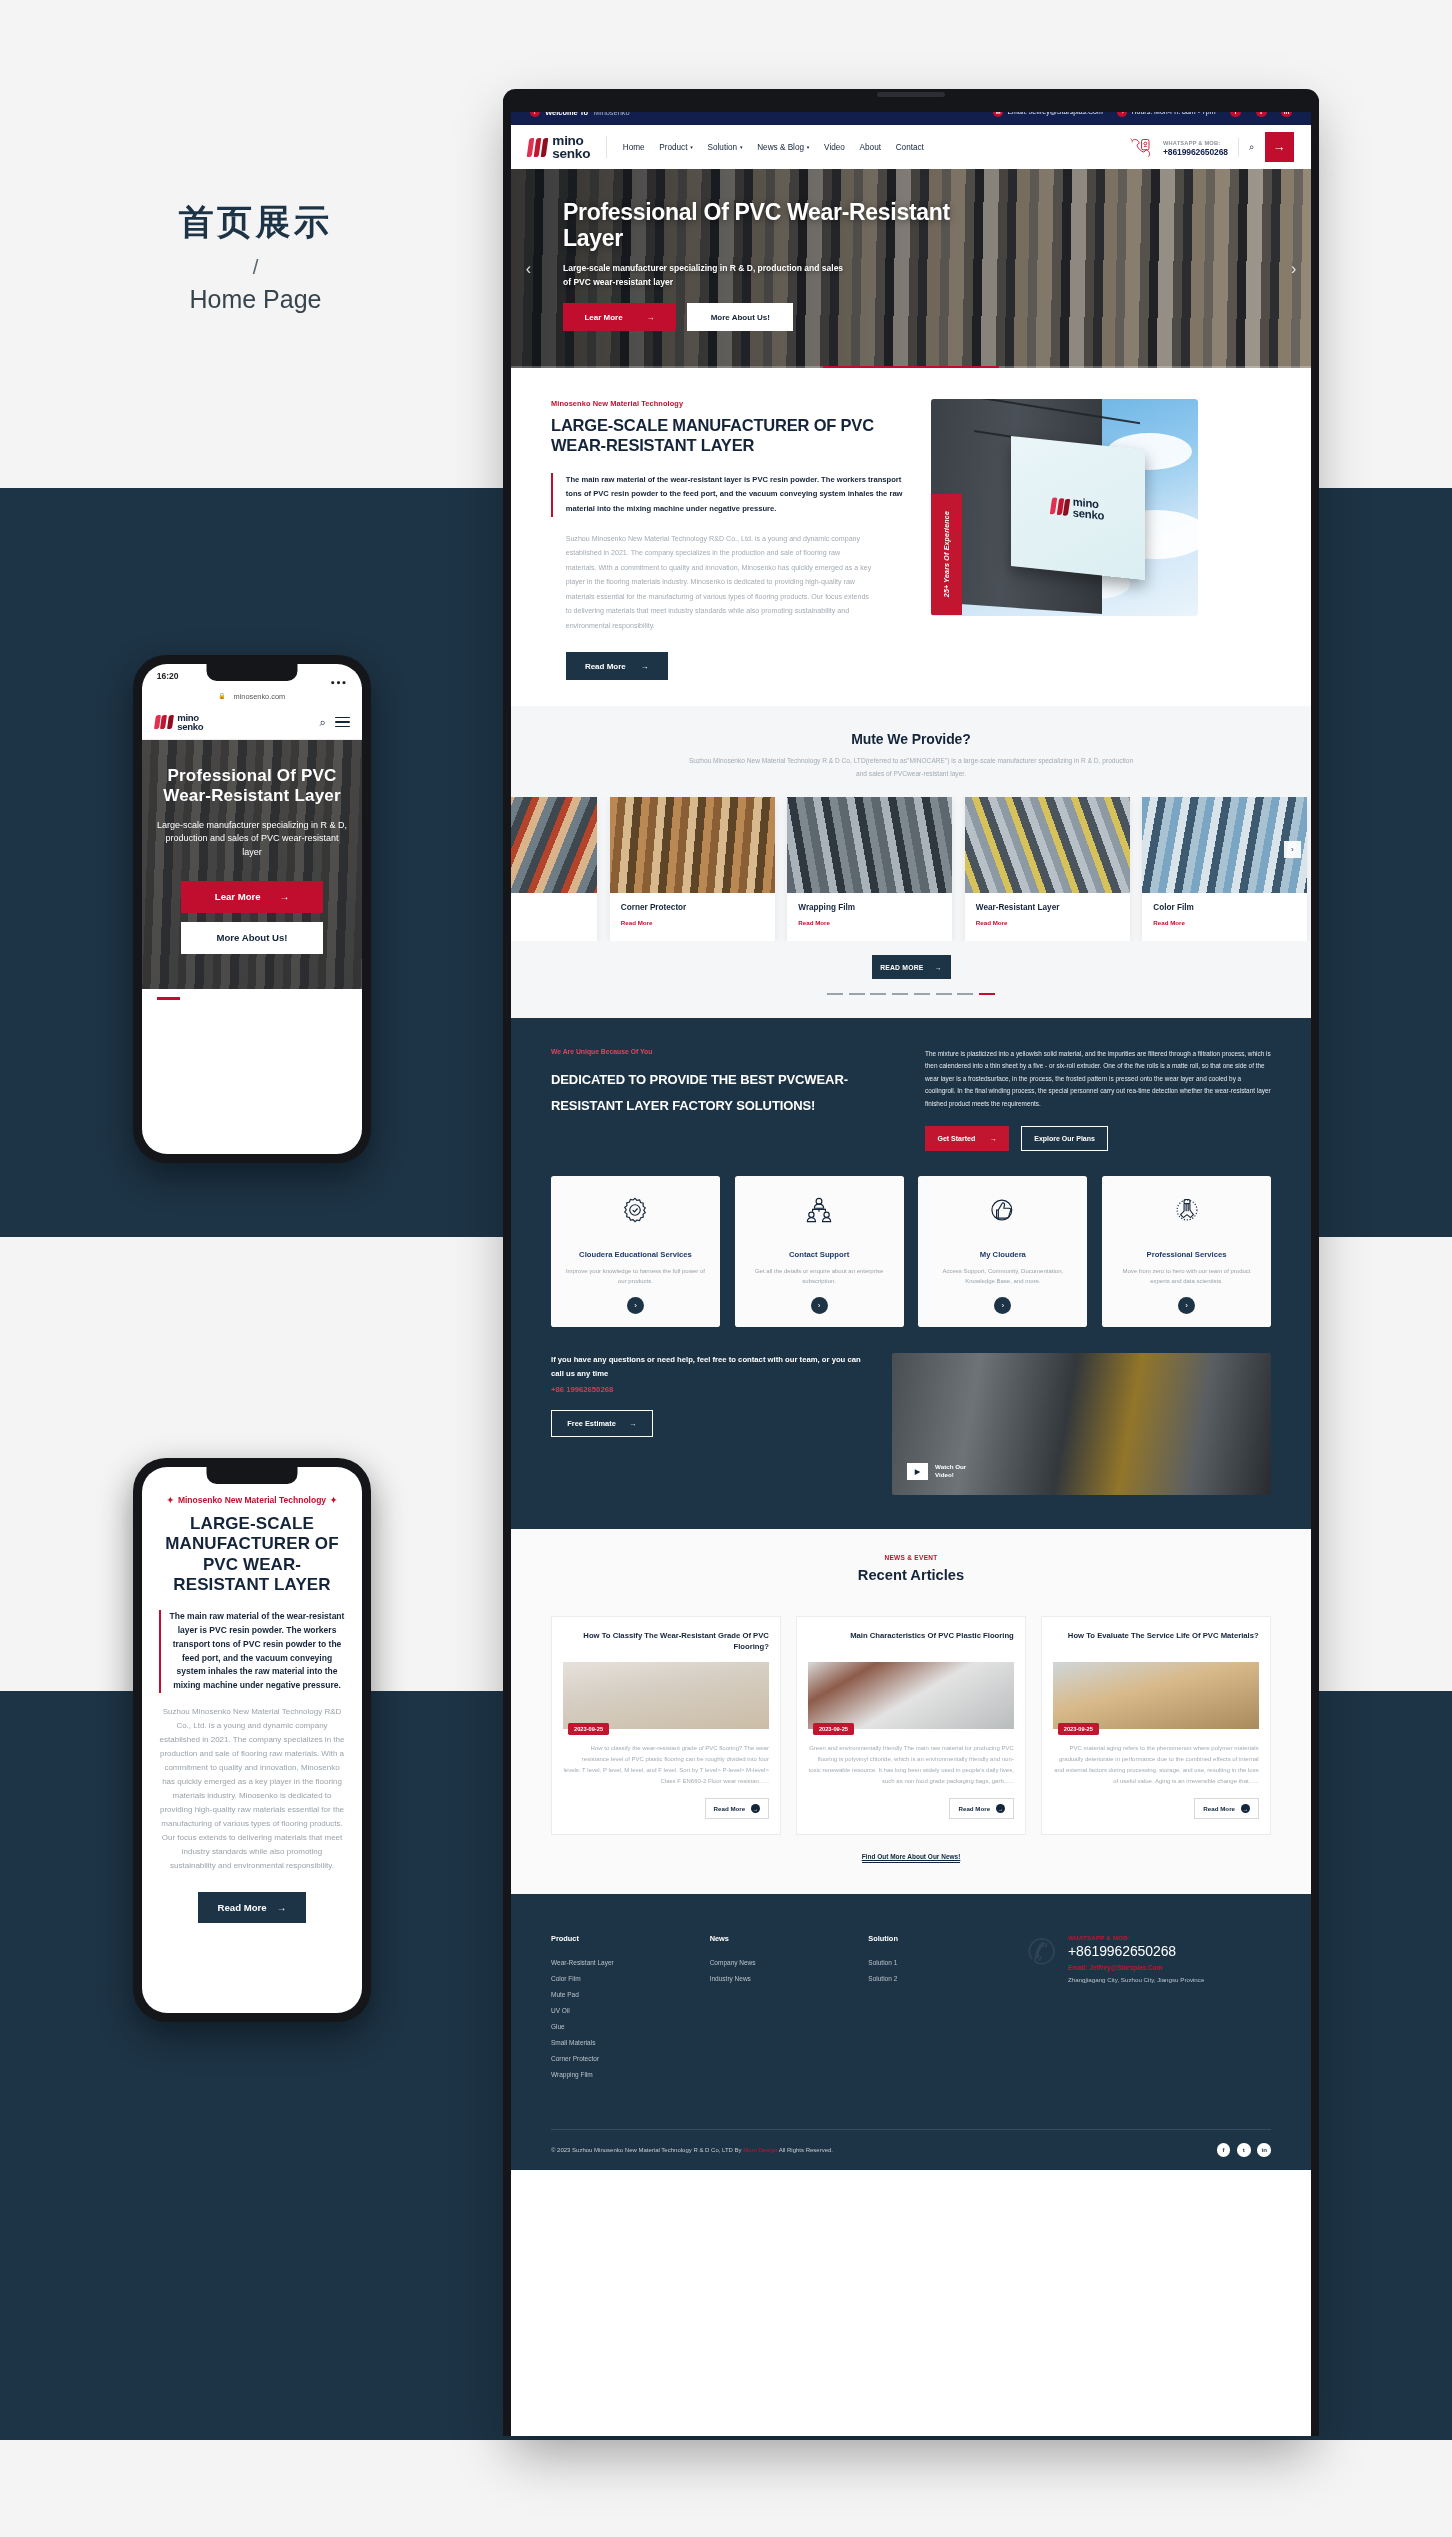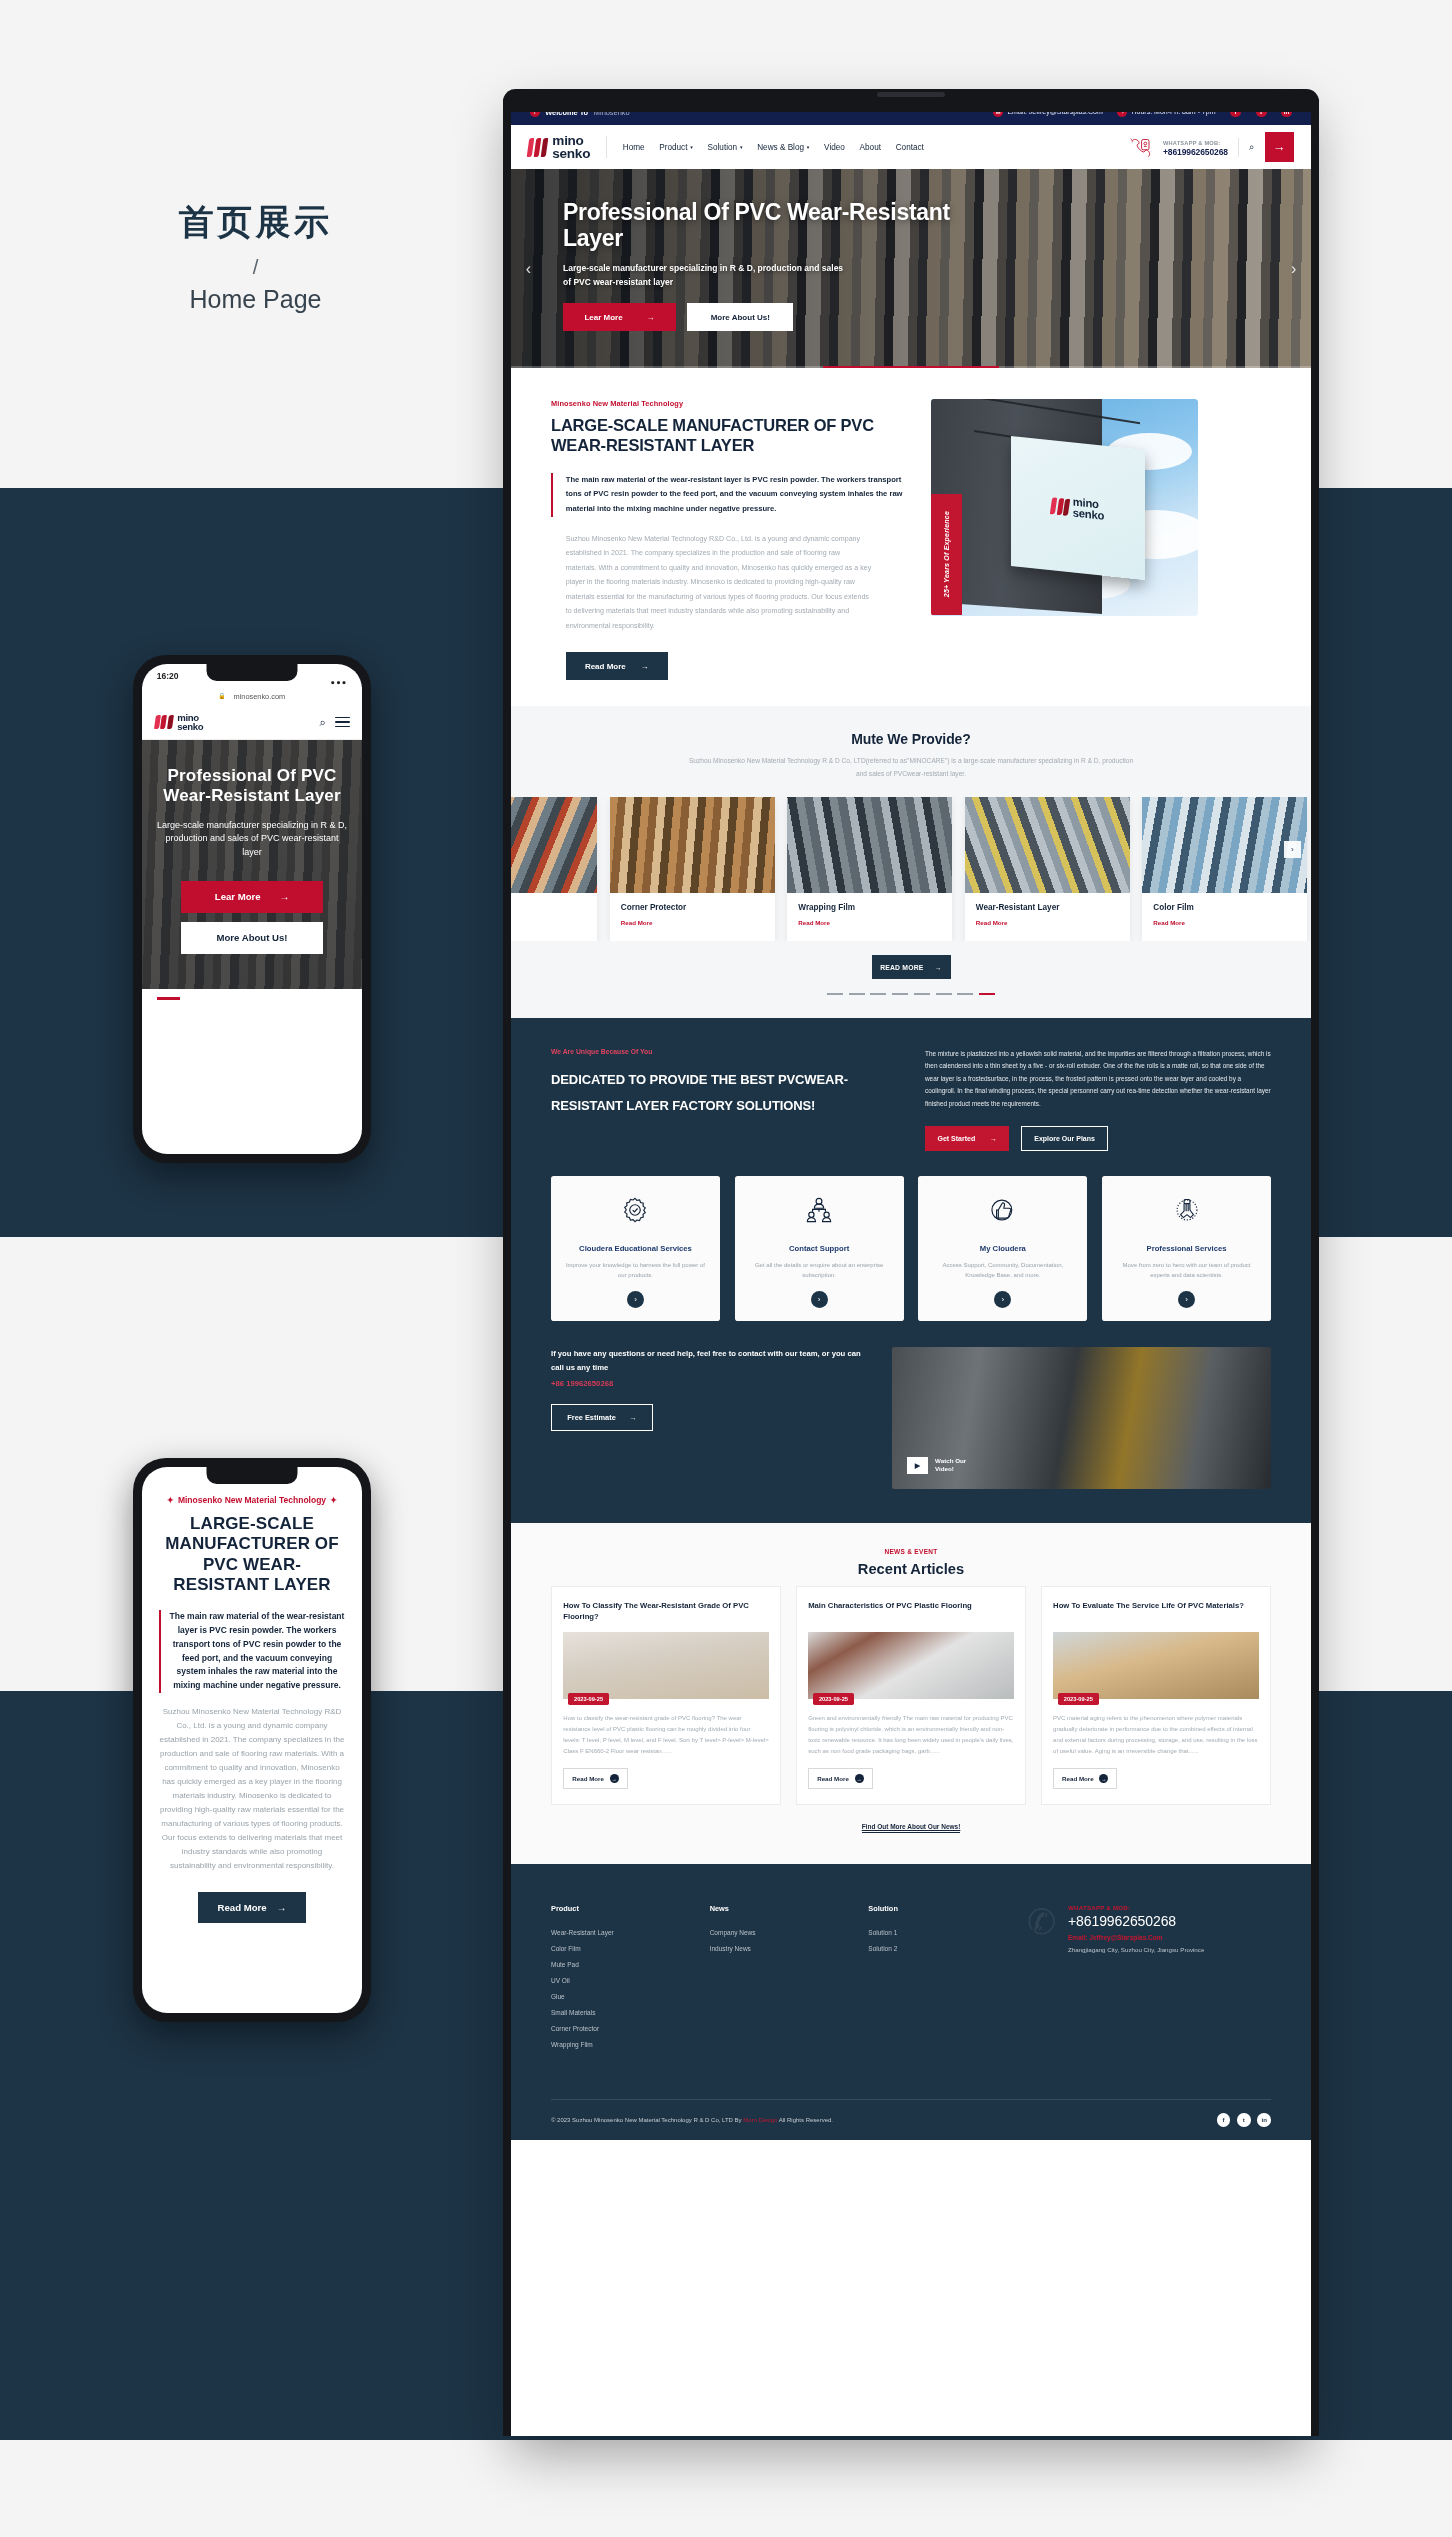--- a/index.html
+++ b/index.html
@@ -194,21 +194,21 @@
   .ded-right p{font-size:6.4px;line-height:1.95;color:#e6eaee;}
   .ded-btns{margin-top:16px;display:flex;gap:11.3px;}
   .ded-btn{height:25px;display:flex;align-items:center;justify-content:center;gap:14.7px;
     font-size:7px;font-weight:700;padding:0 12.5px;}
   .ded-btn.red{background:#c2152f;color:#fff;}
   .ded-btn.ghost{border:1.1px solid #fff;color:#fff;}
   .svc-row{margin-top:25px;display:flex;gap:14.7px;}
   .svc{flex:1;background:#fbfbfb;border-radius:2.8px;padding:17px 13.6px 12.5px;text-align:center;
     display:flex;flex-direction:column;align-items:center;}
   .svc .ic{height:33px;display:flex;align-items:center;justify-content:center;color:#14243a;}
-  .svc h4{margin-top:18px;font-size:7.7px;color:#1f3b6e;font-weight:800;}
+  .svc h4{margin-top:24px;font-size:7.7px;color:#1f3b6e;font-weight:800;}
   .svc p{margin-top:6.8px;font-size:6px;line-height:1.75;color:#9aa3ab;}
   .svc .plus{margin-top:10.2px;width:17px;height:17px;border-radius:50%;background:#1d3446;color:#fff;
     display:flex;align-items:center;justify-content:center;font-size:8px;}
 
   .contact-row{margin-top:26px;display:flex;gap:23px;align-items:flex-start;}
   .contact-left{width:318px;}
   .contact-left p{font-size:7.7px;line-height:1.85;font-weight:700;color:#fff;}
   .contact-left .tel{margin-top:3.4px;color:#d83b55;font-size:7.7px;font-weight:600;}
   .free-est{margin-top:16px;width:102px;height:27px;border:1.1px solid #fff;color:#fff;display:flex;
     align-items:center;justify-content:center;gap:13.6px;font-size:7.4px;font-weight:700;}
@@ -217,21 +217,21 @@
   .video-box::after{content:"";position:absolute;inset:0;background:rgba(12,18,24,.22);}
   .vplay{position:absolute;left:14.7px;bottom:14.7px;display:flex;align-items:center;gap:6.8px;z-index:3;}
   .vplay .tri{width:21.6px;height:17px;background:#fff;display:flex;align-items:center;justify-content:center;
     color:#14243a;font-size:7.4px;}
   .vplay .lbl{font-size:6.2px;line-height:1.35;color:#fff;font-weight:700;}
 
   
   .news{background:#fafafa;padding:25px 40px 31px;text-align:center;}
   .news .kick{color:#c20e2e;font-size:6.5px;font-weight:800;letter-spacing:0.3px;}
   .news h2{margin-top:6.8px;font-size:14.7px;font-weight:800;color:#14243a;}
-  .art-row{margin-top:9px;display:flex;gap:14.7px;text-align:left;}
+  .art-row{margin-top:33px;display:flex;gap:14.7px;text-align:right;}
   .art{flex:1;background:#fff;border:0.6px solid #ececec;padding:12.5px 11.3px 14.7px;}
   .art h3{font-size:7.7px;line-height:1.5;font-weight:800;color:#14243a;min-height:23px;}
   .art .thumb{margin-top:9px;height:67px;position:relative;}
   .t1{background:linear-gradient(170deg,#e6e1db 0%,#d6cec3 40%,#cbbda6 100%);}
   .t2{background:linear-gradient(150deg,#d9d9d9 0%,#8d5b4a 22%,#e3e3e3 52%,#b9bcbd 100%);}
   .t3{background:linear-gradient(165deg,#cfd6d9 0%,#d8b98a 42%,#a98a5d 100%);}
   .date{position:absolute;left:4.5px;bottom:-5.7px;background:#c2152f;color:#fff;font-size:5.7px;
     font-weight:700;padding:2.8px 6.2px;border-radius:1.7px;}
   .art p{margin-top:13.6px;font-size:6px;line-height:1.85;color:#a3abb3;}
   .art .rm{margin-top:11.3px;display:inline-flex;align-items:center;gap:5.7px;border:0.6px solid #d8d8d8;

